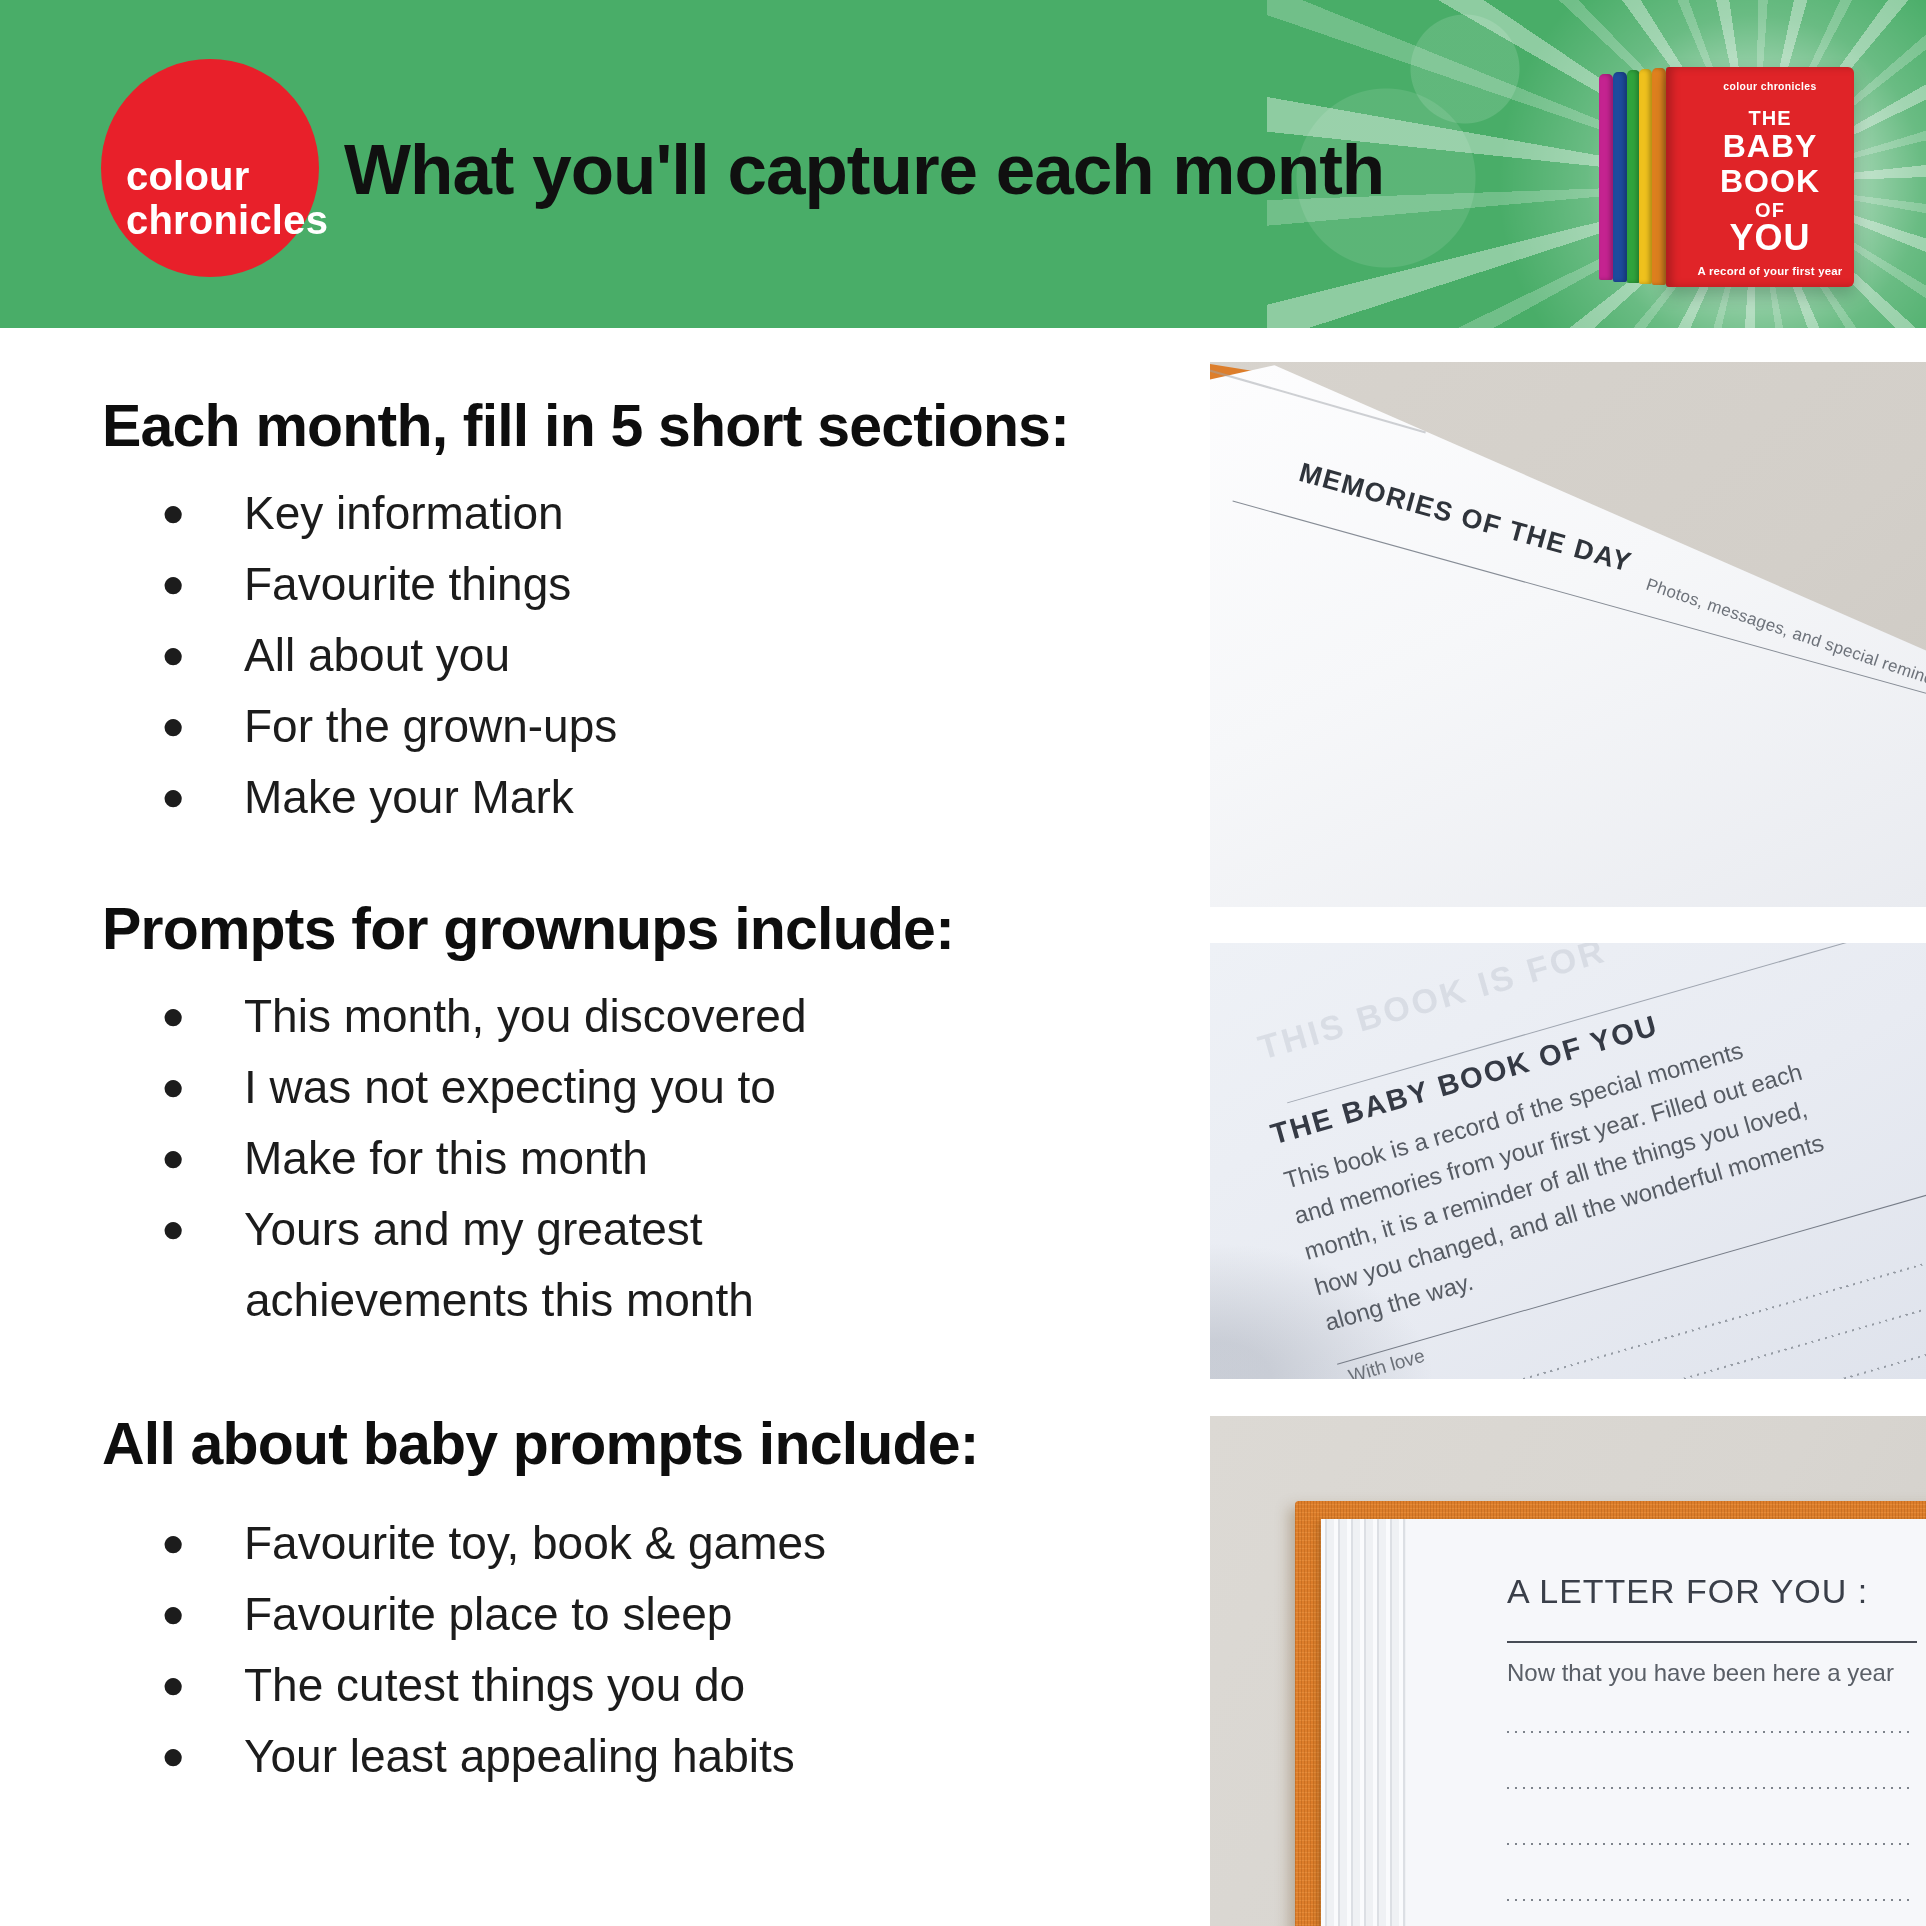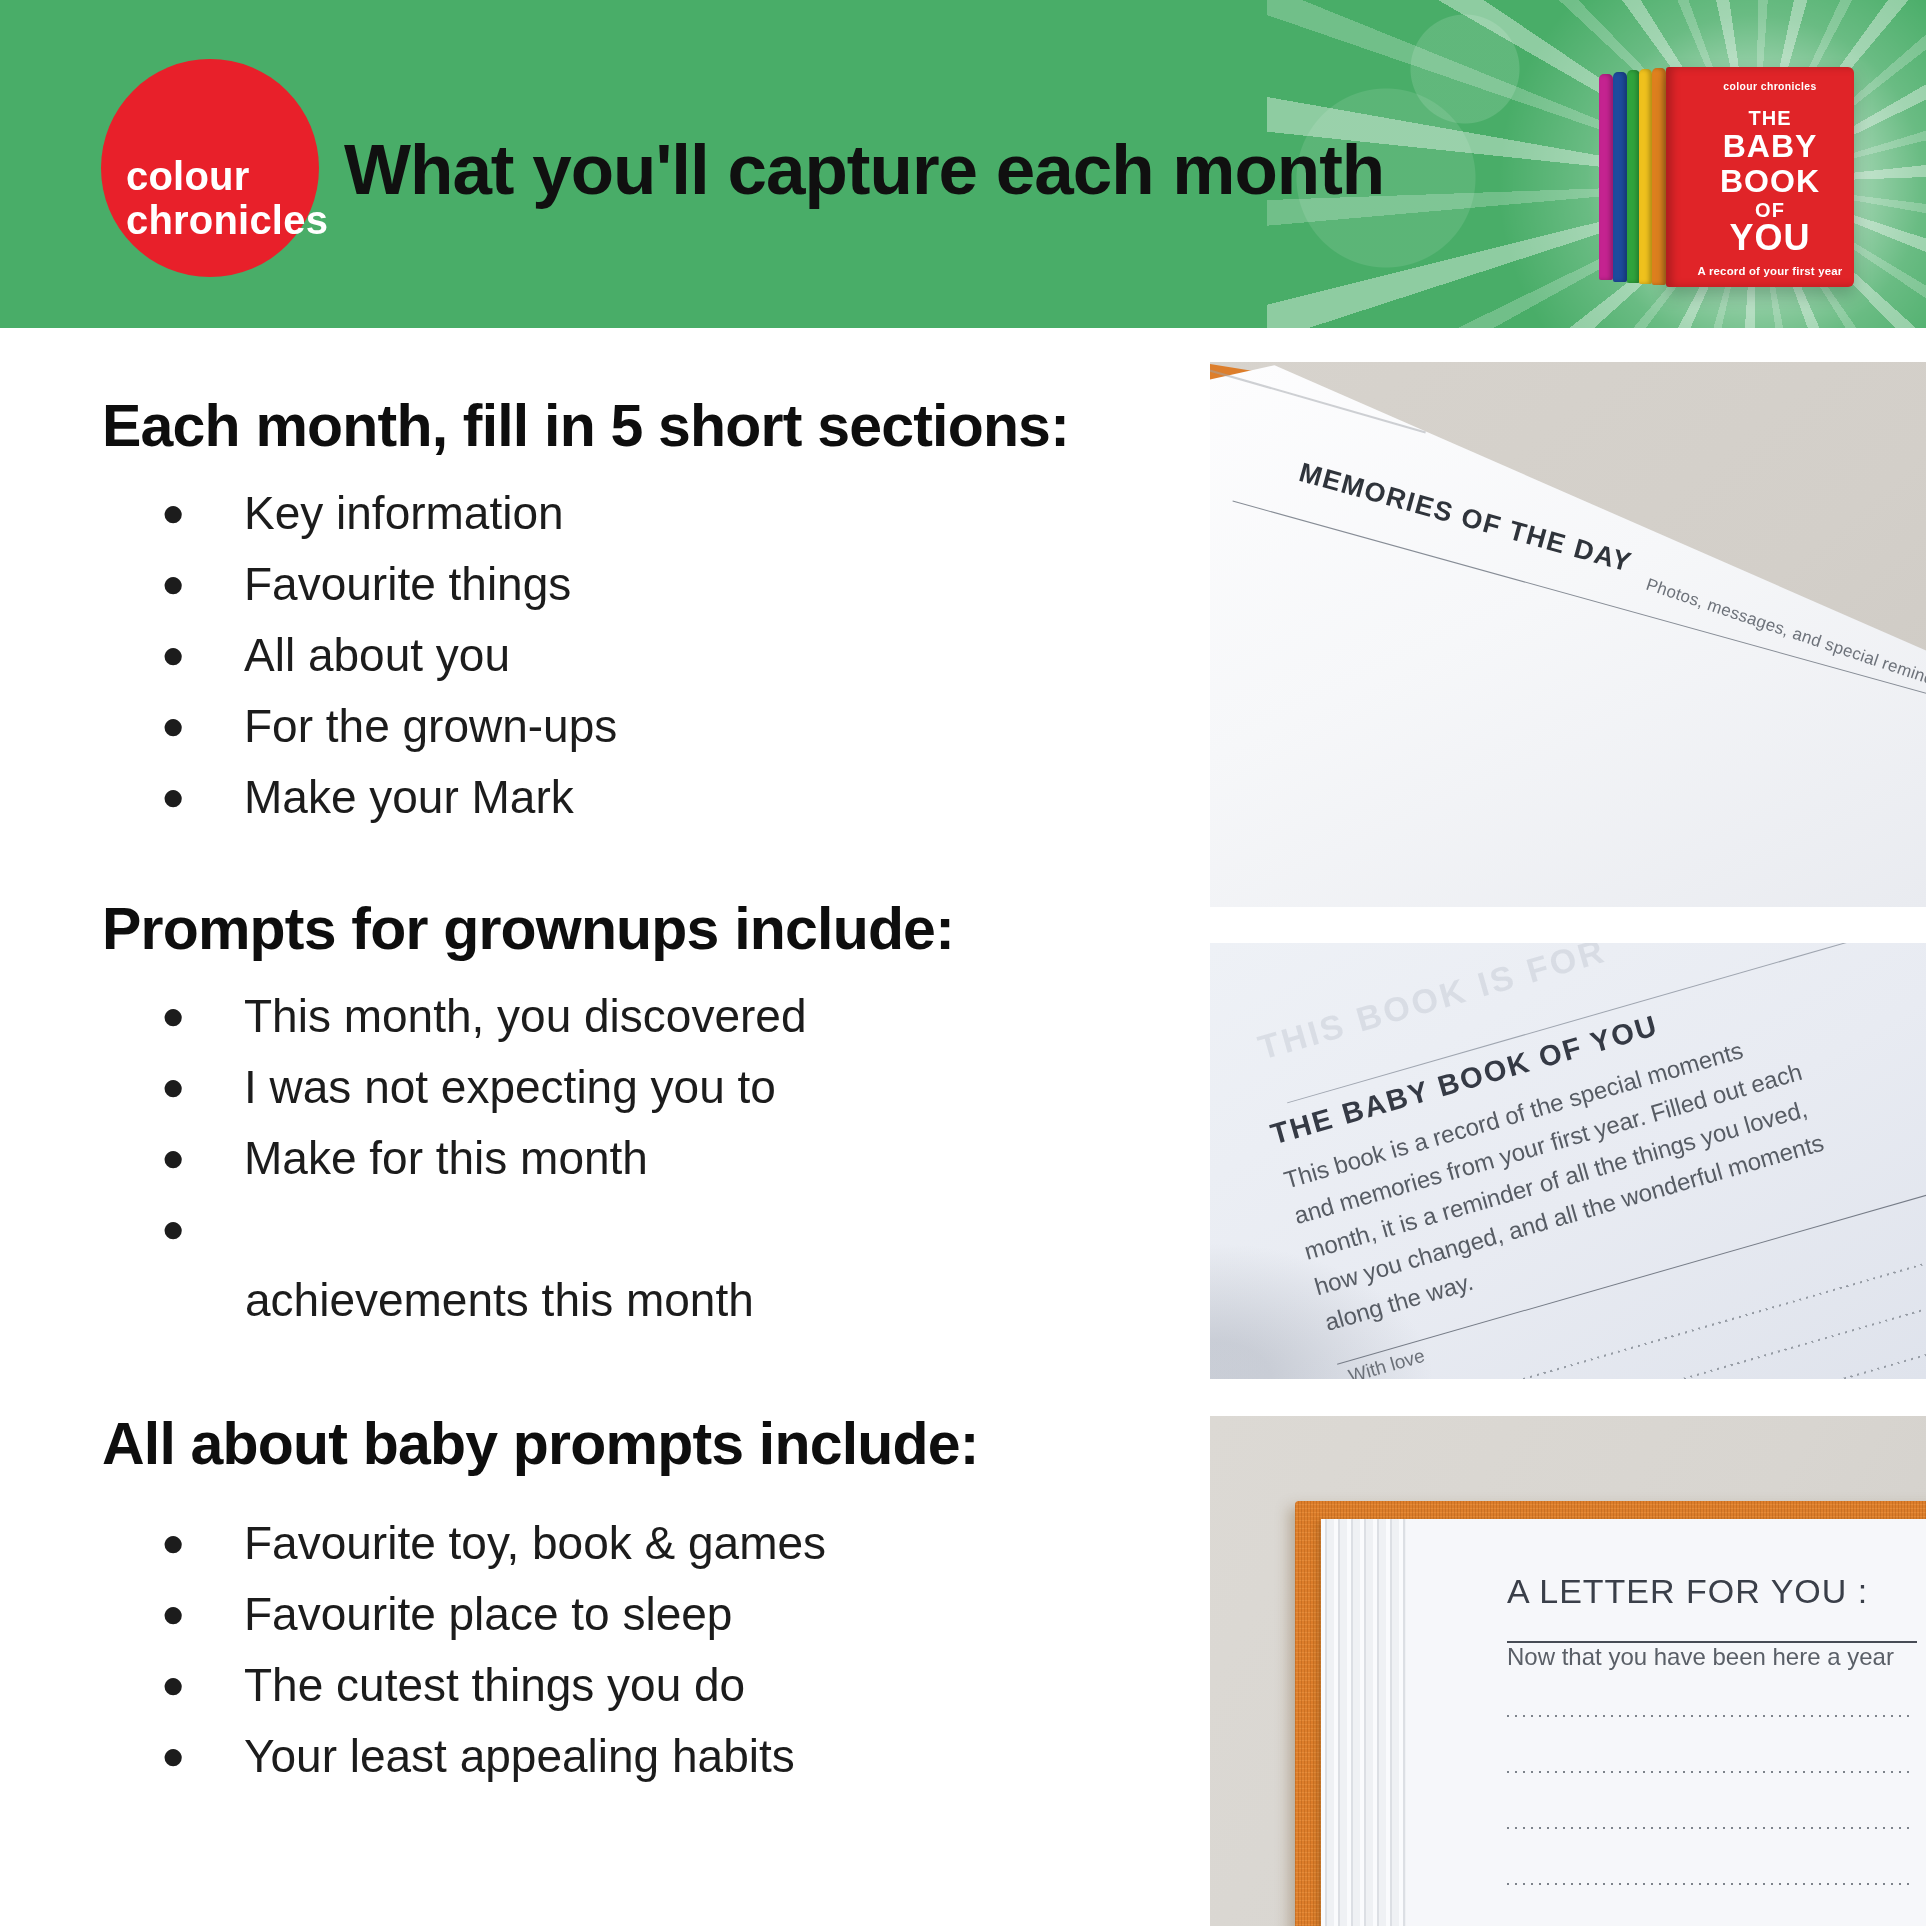--- a/index.html
+++ b/index.html
@@ -90,21 +90,21 @@
     background-image:
       repeating-linear-gradient(90deg, rgba(150,74,10,.28) 0 1px, rgba(0,0,0,0) 1px 3px),
       repeating-linear-gradient(0deg, rgba(255,180,100,.25) 0 1px, rgba(0,0,0,0) 1px 4px);}
   .pages3{position:absolute;left:111px;top:103px;right:-30px;bottom:-30px;background:#f6f7fa;
     box-shadow:-4px 2px 6px rgba(120,80,30,.3);}
   .pages3::before{content:"";position:absolute;left:0;top:0;bottom:0;width:85px;
     background:repeating-linear-gradient(90deg,#fafbfd 0 4px,#dcdfe4 4px 6px,#eff1f4 6px 13px);}
   .letter{position:absolute;left:297px;top:156px;width:416px;}
   .l-head{font-size:34px;font-weight:normal;letter-spacing:1px;color:#3a3f49;white-space:nowrap;}
   .l-line{width:410px;border-bottom:2.2px solid #474c55;margin-top:30px;}
-  .l-sub{font-size:24px;color:#5a5f67;white-space:nowrap;}
+  .l-sub{margin-top:16px;font-size:24px;color:#5a5f67;white-space:nowrap;}
   .l-dots .dotline{width:408px;background:repeating-linear-gradient(90deg,#7d838b 0 2px,rgba(0,0,0,0) 2px 8px);}
   .l-dots .dotline:first-child{margin-top:44px;}
   .l-dots .dotline + .dotline{margin-top:54px;}
 </style>
 </head>
 <body>
 
 <div class="canvas">
 
   <div class="band">
@@ -171,20 +171,21 @@
     <div class="bullet">
         <span class="dot">●</span>
         <span>I was not expecting you to</span>
       </div>
     <div class="bullet">
         <span class="dot">●</span>
         <span>Make for this month</span>
       </div>
     <div class="bullet">
         <span class="dot">●</span>
+        <span>Yours and my greatest</span>
       </div>
     <div class="bullet cont">
         <span>achievements this month</span>
       </div>
   </div>
 
   <div class="h-section" style="top:1410px;">All about baby prompts include:</div>
   <div class="blist" style="top:1507px;">
     <div class="bullet">
         <span class="dot">●</span>

